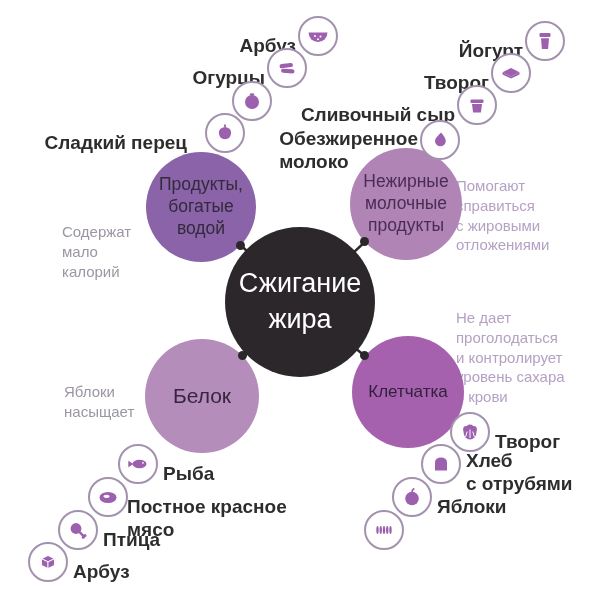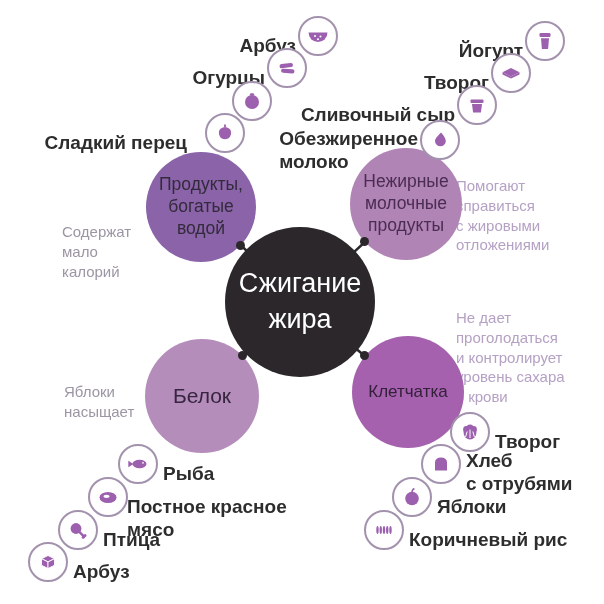--- a/index.html
+++ b/index.html
@@ -211,15 +211,14 @@
     <svg viewBox="0 0 24 24" width="24" height="24">
         <g fill="#9c60ae">
           <ellipse cx="5.5" cy="12" rx="1.2" ry="3.9"></ellipse>
           <ellipse cx="8.75" cy="12" rx="1.2" ry="3.9"></ellipse>
           <ellipse cx="12" cy="12" rx="1.2" ry="3.9"></ellipse>
           <ellipse cx="15.25" cy="12" rx="1.2" ry="3.9"></ellipse>
           <ellipse cx="18.5" cy="12" rx="1.2" ry="3.9"></ellipse>
         </g>
       </svg>
   </div>
-  <div class="flabel" style="left:409px;top:519px;">Коричневый рис</div>
 
 </div>
 
 </body></html>

